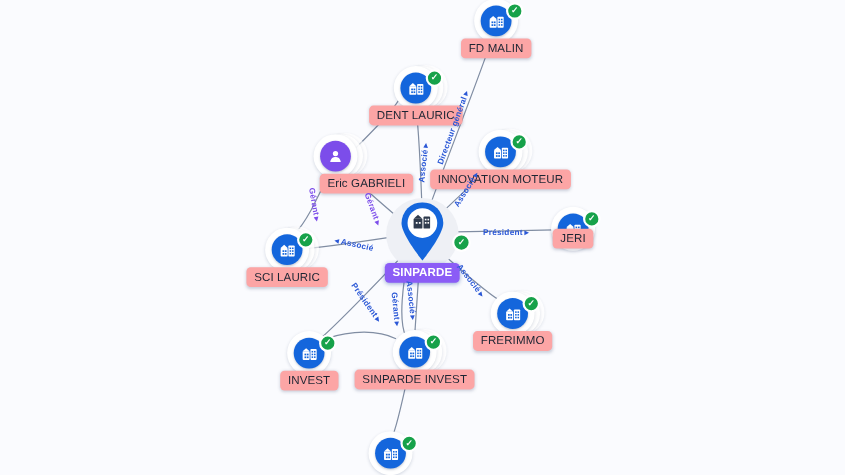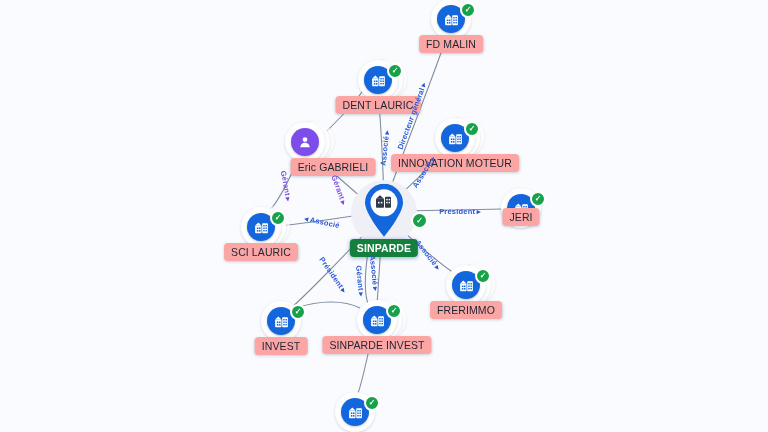--- a/index.html
+++ b/index.html
@@ -35,21 +35,21 @@
     color:#fff;font-size:8px;line-height:1;font-weight:bold;
   }
   .label{
     position:absolute;left:50%;transform:translateX(-50%);
     white-space:nowrap;
     background:#fca5a5;color:#1c2533;
     font-size:10.5px;letter-spacing:.1px;
     padding:3px 7px;border-radius:4px;
     box-shadow:0 1px 3px rgba(30,50,90,.22);
   }
-  .label.selected{background:#15803d;color:#ffffff;font-weight:bold;box-shadow:0 1px 4px rgba(20,60,160,.45);}
+  .label.selected{background:#8b5cf6;color:#ffffff;font-weight:bold;box-shadow:0 1px 4px rgba(20,60,160,.45);}
 
   
   .pin-wrap{position:absolute;transform:translate(-50%,-50%);}
   .pin-halo{
     position:absolute;left:50%;top:50%;transform:translate(-50%,-50%);
     width:66px;height:66px;border-radius:50%;background:#eef0f5;
   }
   .pin{position:absolute;left:50%;top:50%;transform:translate(-50%,-54%);}
 
   

